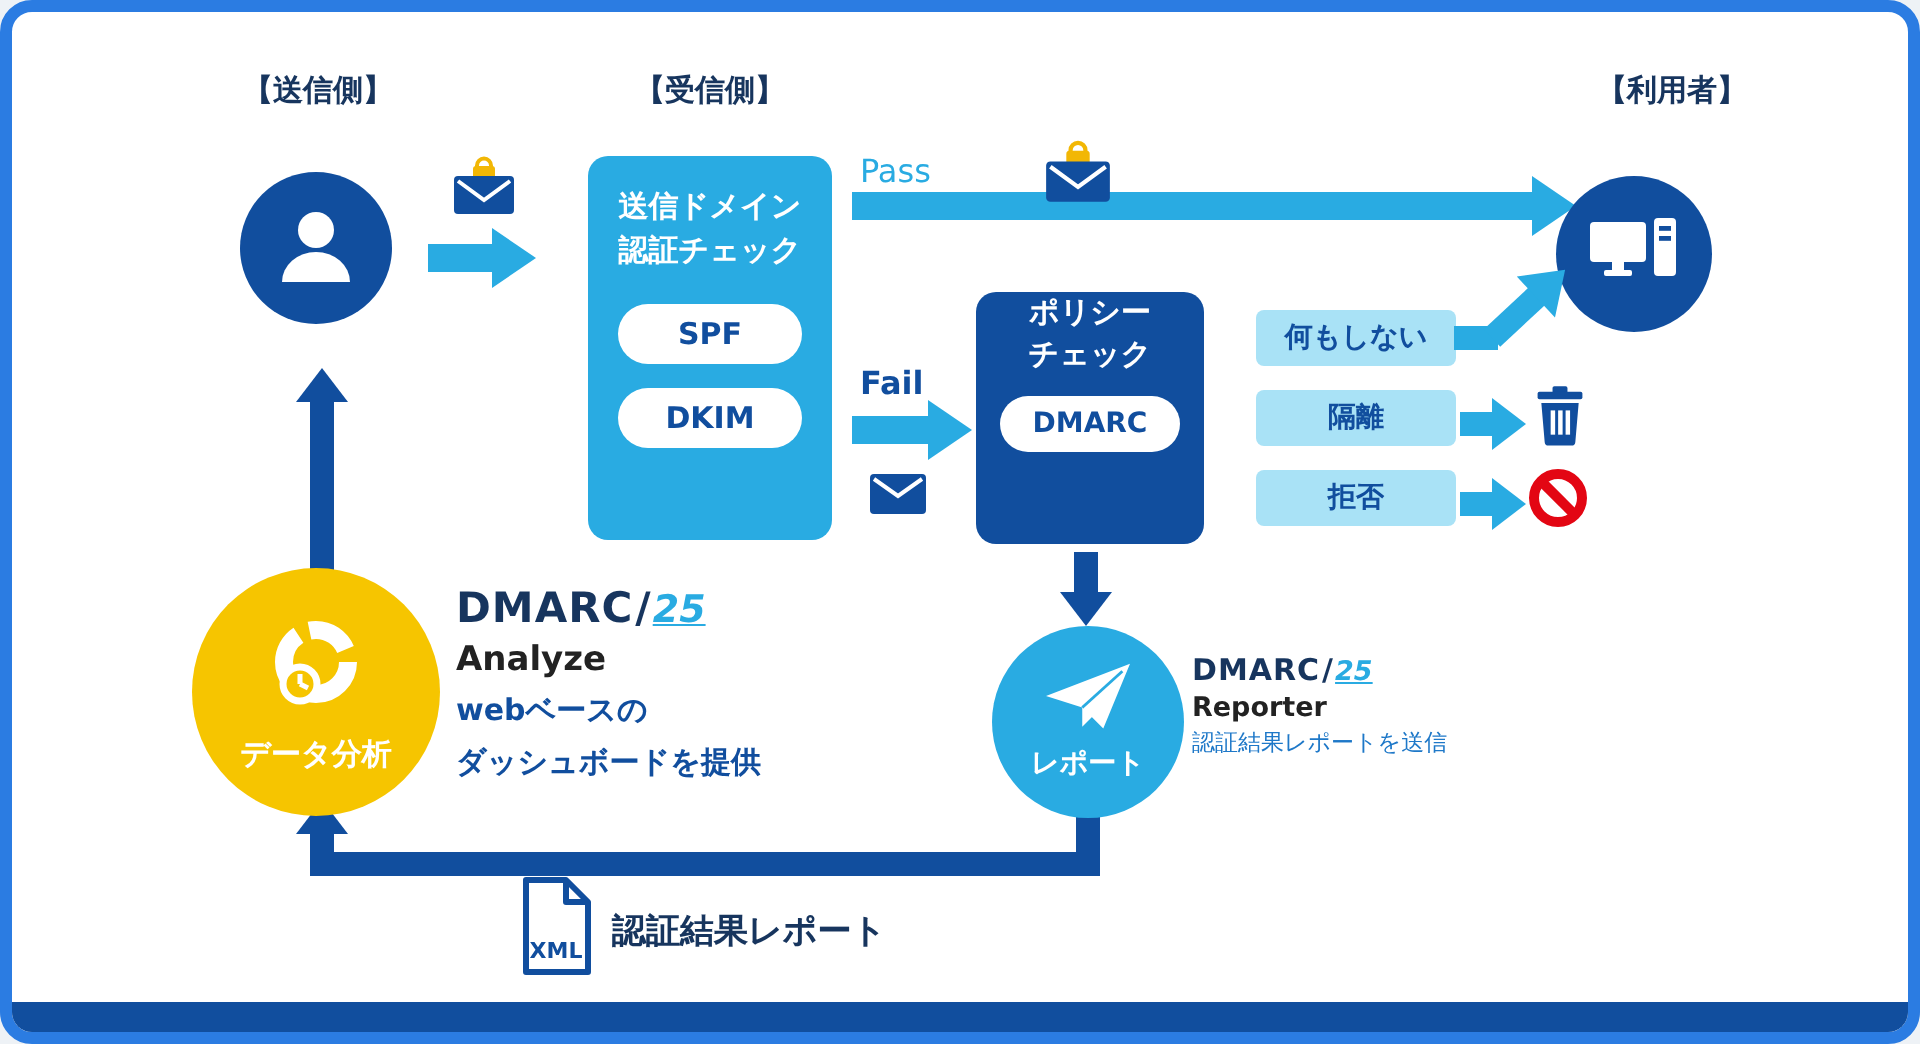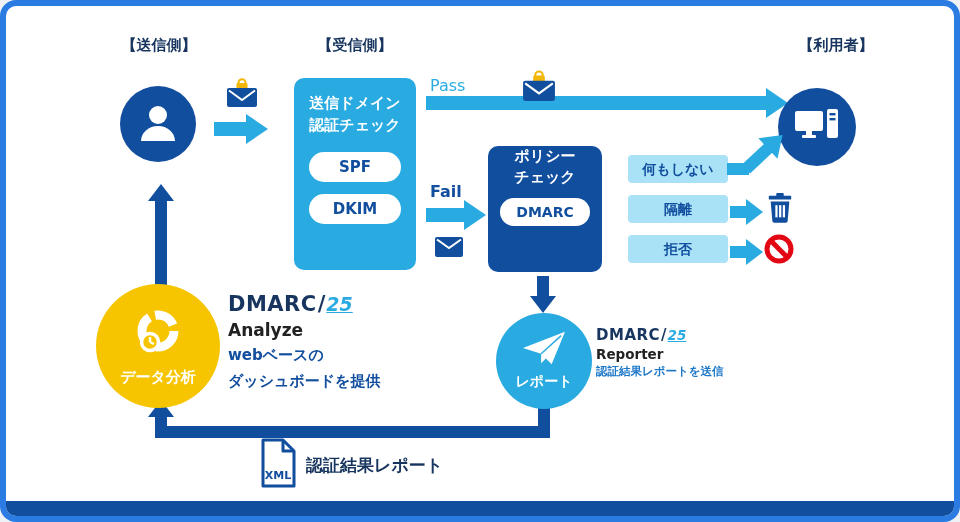--- a/index.html
+++ b/index.html
@@ -192,21 +192,21 @@
     </span>
     <div style="color:#fff;font-weight:bold;font-size:14px;margin-top:2px;">レポート</div>
   </div>
 
   <div class="logo" style="left:590px;top:320px;">
     <span class="brand" style="font-size:15px;">DMARC</span>
     <span class="slash" style="font-size:15px;">/</span>
     <span class="suffix" style="font-size:13.5px;">25</span>
   </div>
   <div class="abs" style="left:590px;top:340px;font-size:13.5px;font-weight:800;color:#222;">Reporter</div>
-  <div class="abs" style="left:590px;top:358px;font-size:11.5px;font-weight:bold;color:#1e78c8;">認証結果レポートを送信</div>
+  <div class="abs" style="left:590px;top:358px;font-size:11.5px;font-weight:normal;color:#1e78c8;">認証結果レポートを送信</div>
 
   <div class="abs" style="left:252px;top:432px;">
     <svg width="40" height="50" viewBox="0 0 40 50">
       <path d="M5,2 h20 l11,11 v35 h-31 z" fill="#fff" stroke="#114e9e" stroke-width="3" stroke-linejoin="round"></path>
       <path d="M25,2 v11 h11" fill="none" stroke="#114e9e" stroke-width="3" stroke-linejoin="round"></path>
       <text x="20" y="41" text-anchor="middle" font-size="11" font-weight="bold" fill="#114e9e">XML</text>
     </svg>
   </div>
   <div class="abs" style="left:300px;top:448px;font-size:17px;font-weight:bold;color:#17355e;">認証結果レポート</div>
 

